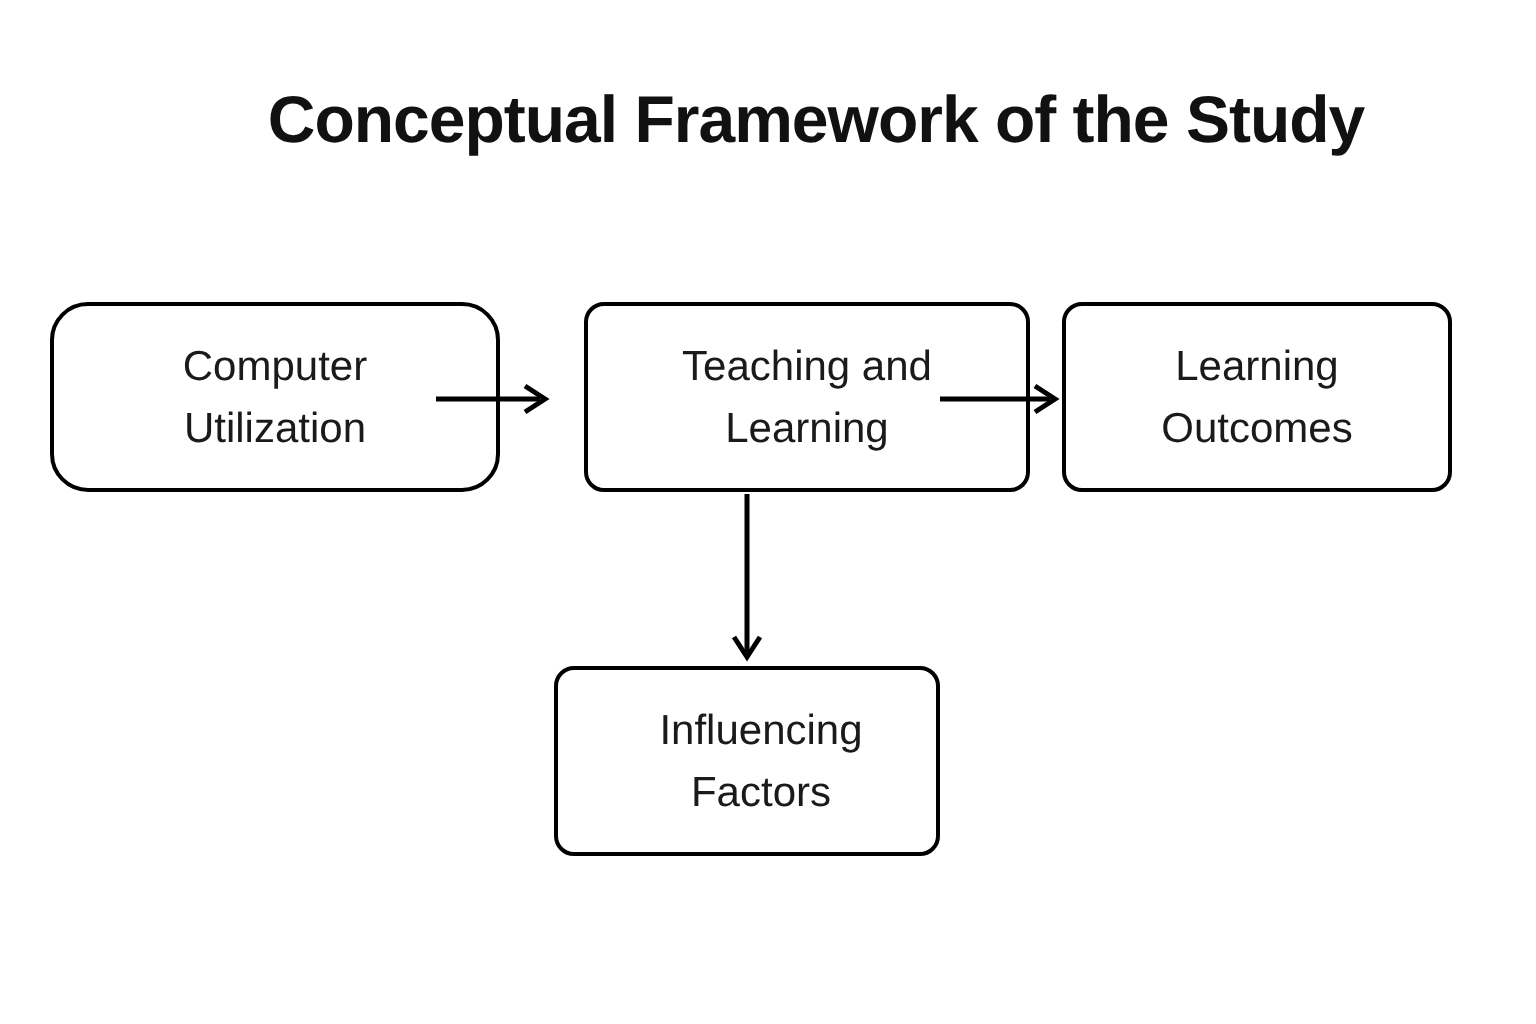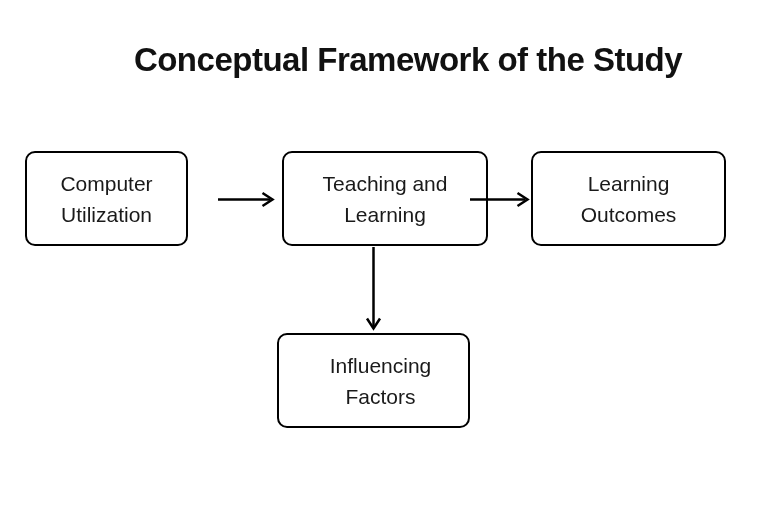--- a/index.html
+++ b/index.html
@@ -37,22 +37,22 @@
     align-items: center;
     justify-content: center;
     text-align: center;
   }
   .node-label {
     font-size: 21px;
     line-height: 31px;
     color: #1a1a1a;
     white-space: pre-line;
   }
-  #node-computer-utilization { left: 25px;  top: 151px; width: 163px; height: 95px; }
-  #node-teaching-learning    { left: 282px; top: 151px; width: 206px; height: 95px; }
+  #node-computer-utilization { left: 25px;  top: 151px; width: 225px; height: 95px; border-radius: 19px; }
+  #node-teaching-learning    { left: 292px; top: 151px; width: 223px; height: 95px; }
   #node-learning-outcomes    { left: 531px; top: 151px; width: 195px; height: 95px; }
   #node-influencing-factors  { left: 277px; top: 333px; width: 193px; height: 95px; padding-left: 14px; }
   #arrow-layer {
     position: absolute;
     top: 0; left: 0;
     width: 768px;
     height: 512px;
     pointer-events: none;
   }
   #arrow-layer path, #arrow-layer line {

